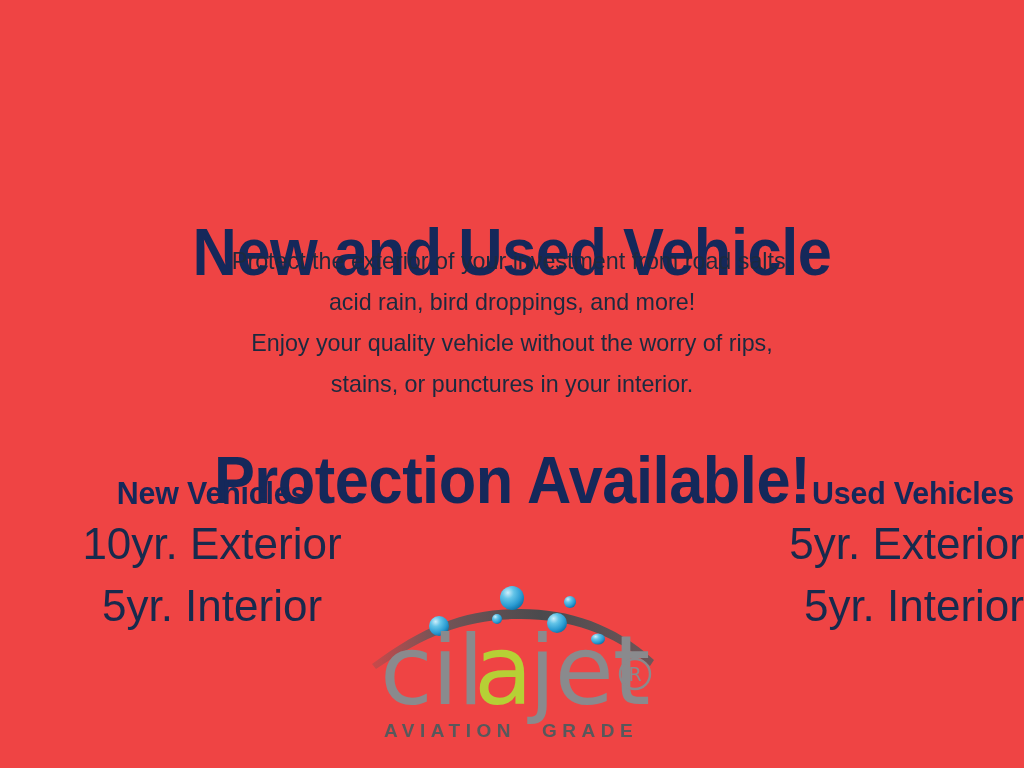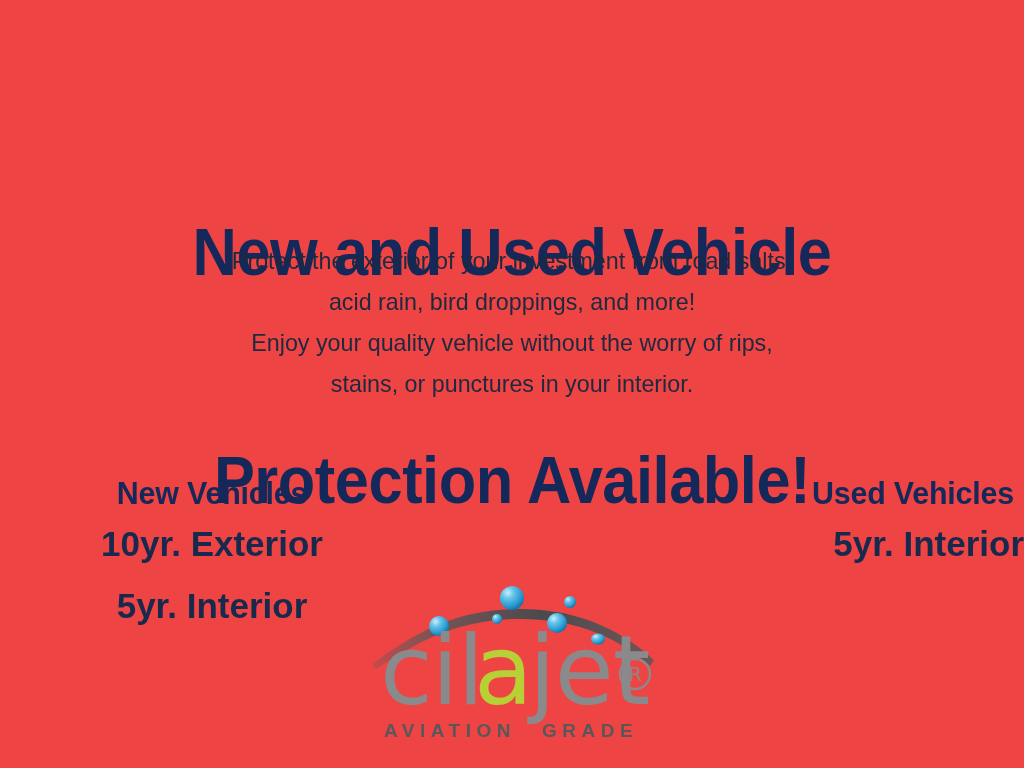--- a/index.html
+++ b/index.html
@@ -74,22 +74,22 @@
   .col-head {
     font-size: 32px;
     font-weight: 700;
     line-height: 40px;
     letter-spacing: -0.2px;
     transform: scaleX(0.95);
     transform-origin: 50% 50%;
     white-space: pre;
   }
   .col-line {
-    font-size: 35px;
-    font-weight: 700;
+    font-size: 44px;
+    font-weight: 400;
     line-height: 62px;
     color: #172a4d;
     white-space: pre;
   }
 
   
   #logo {
     position: absolute;
     left: 366px;
     top: 568px;
@@ -120,20 +120,21 @@
   </div>
 
   <div class="col col-left">
     <div class="col-head">New Vehicles</div>
     <div class="col-line">10yr. Exterior</div>
     <div class="col-line">5yr. Interior</div>
   </div>
 
   <div class="col col-right">
     <div class="col-head">Used Vehicles</div>
+    <div class="col-line">5yr. Exterior</div>
     <div class="col-line">5yr. Interior</div>
   </div>
 
   <div id="logo">
     <svg width="296" height="186" viewBox="0 0 296 186" xmlns="http://www.w3.org/2000/svg">
       <defs>
         <radialGradient id="bub" cx="33%" cy="28%" r="78%">
           <stop offset="0%" stop-color="#cdeefb"></stop>
           <stop offset="32%" stop-color="#63c4e8"></stop>
           <stop offset="72%" stop-color="#2a9bd2"></stop>

